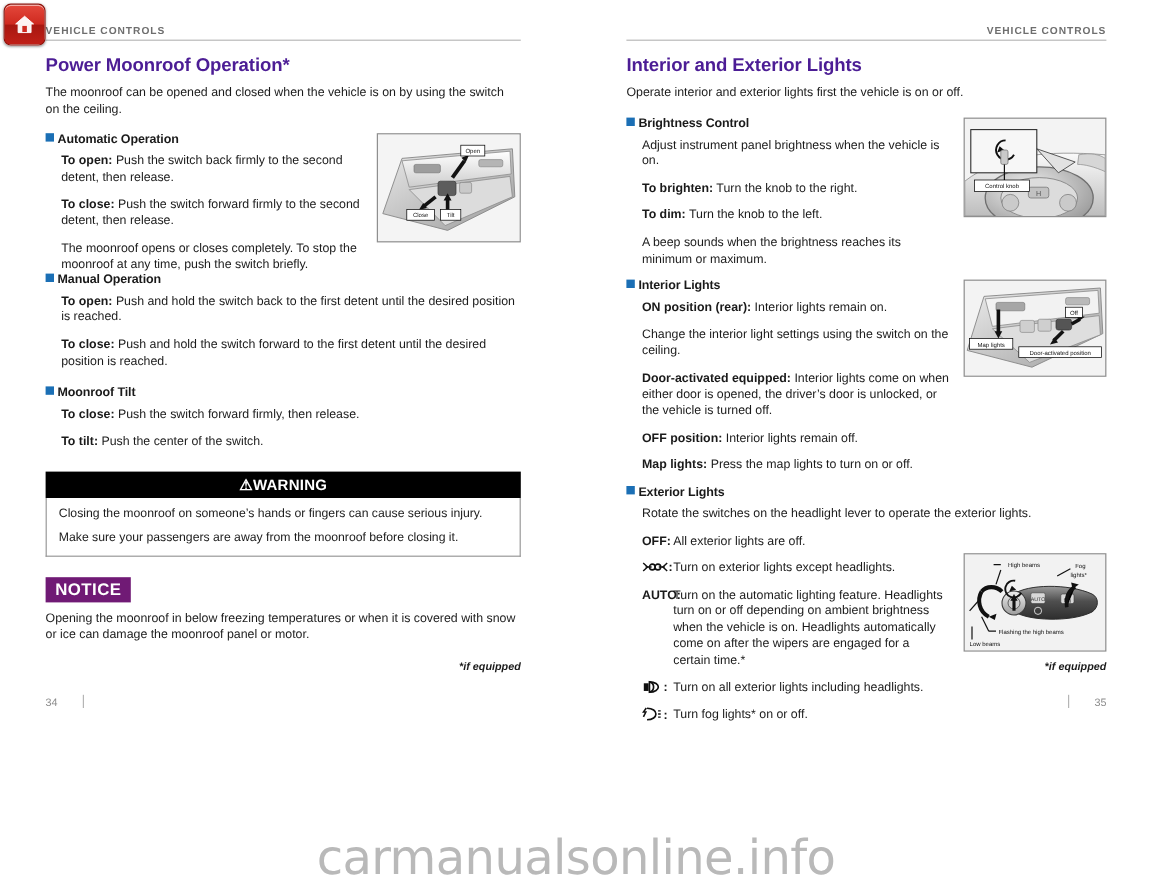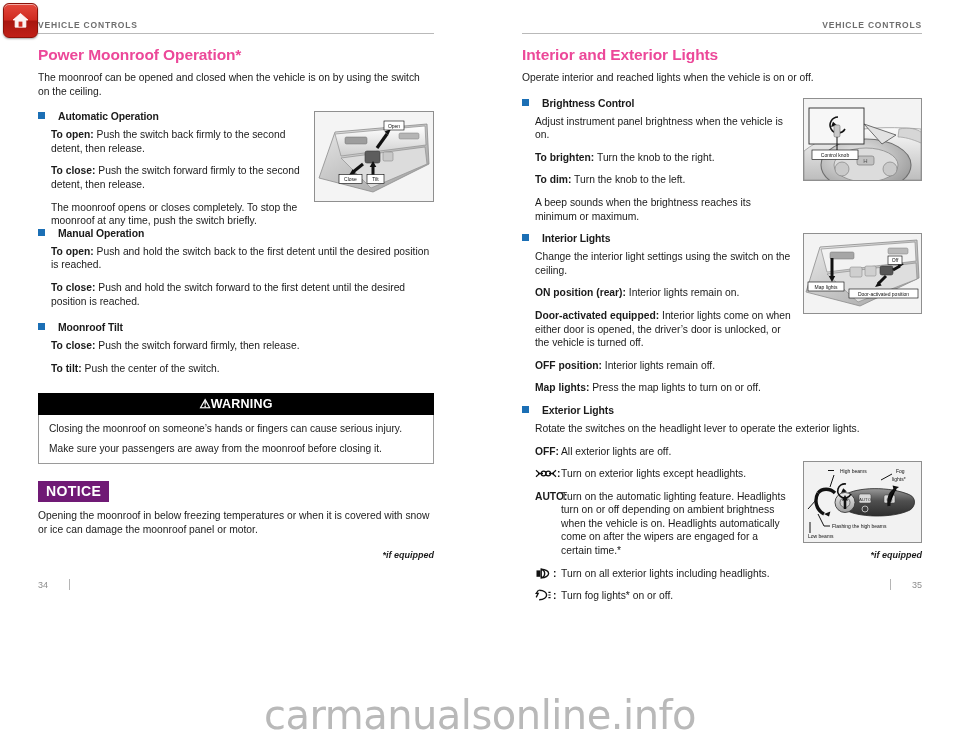--- a/index.html
+++ b/index.html
@@ -60,34 +60,34 @@
   .runhead.right { justify-content: flex-end; }
   .rule {
     border-bottom: 1px solid #b9b9b9;
     height: 0;
     margin-bottom: 12px;
   }
 
   
   h1.section-title {
     font-size: 15.5px;
-    color: #ec4899;
+    color: #4c1d95;
     margin: 0 0 7px 0;
     font-weight: bold;
     letter-spacing: -0.1px;
   }
   p.lead {
     font-size: 10.3px;
     line-height: 13.6px;
     margin: 0 0 13px 0;
   }
   .sub {
     display: flex;
     align-items: baseline;
-    gap: 13px;
+    gap: 3px;
     margin: 0 0 6px 0;
     text-align: right;
   }
   .sub .marker {
     width: 7px; height: 7px;
     background: #1b6fb5;
     display: inline-block;
     flex: 0 0 auto;
     position: relative;
     top: -1px;
@@ -343,21 +343,21 @@
   </div>
 
   <div class="page page-right">
 
     <div class="runhead right">
       <span>VEHICLE CONTROLS</span>
     </div>
     <div class="rule"></div>
 
     <h1 class="section-title">Interior and Exterior Lights</h1>
-    <p class="lead">Operate interior and reached lights when the vehicle is on or off.</p>
+    <p class="lead">Operate interior and exterior lights first the vehicle is on or off.</p>
 
     <div class="row">
       <div class="col-text">
         <div class="sub">
           <span class="marker"></span>
           <span class="sub-label">Brightness Control</span>
         </div>
         <div class="body-block">
           <p class="para"><span>Adjust instrument panel brightness when the vehicle is on.</span></p>
           <p class="para"><b>To brighten:</b><span> Turn the knob to the right.</span></p>
@@ -400,22 +400,22 @@
       </div>
     </div>
 
     <div class="row" style="margin-top:10px;">
       <div class="col-text">
         <div class="sub">
           <span class="marker"></span>
           <span class="sub-label">Interior Lights</span>
         </div>
         <div class="body-block">
+          <p class="para"><b>ON position (rear):</b><span> Interior lights remain on.</span></p>
           <p class="para"><span>Change the interior light settings using the switch on the ceiling.</span></p>
-          <p class="para"><b>ON position (rear):</b><span> Interior lights remain on.</span></p>
           <p class="para"><b>Door-activated equipped:</b><span> Interior lights come on when either door is opened, the driver’s door is unlocked, or the vehicle is turned off.</span></p>
           <p class="para"><b>OFF position:</b><span> Interior lights remain off.</span></p>
           <p class="para"><b>Map lights:</b><span> Press the map lights to turn on or off.</span></p>
         </div>
       </div>
       <div class="col-fig">
         <div class="fig" style="width:117px;height:79px;">
           <svg viewBox="0 0 117 79" preserveAspectRatio="none">
             <defs>
               <linearGradient id="ilA" x1="0" y1="0" x2="1" y2="1">

